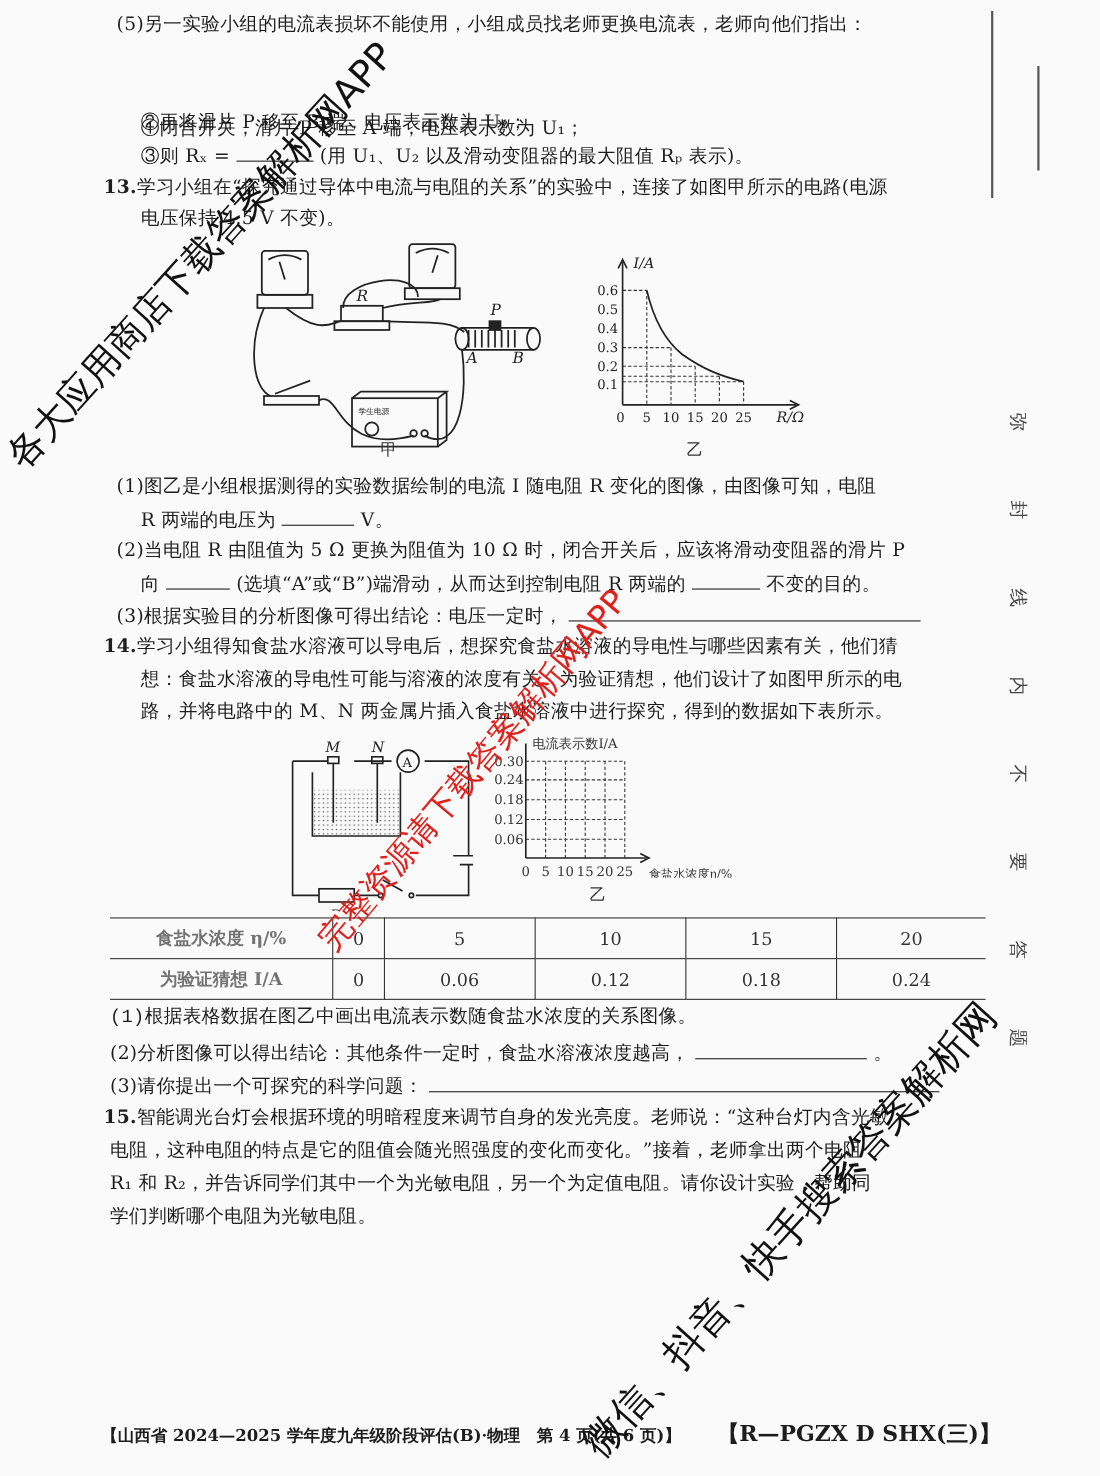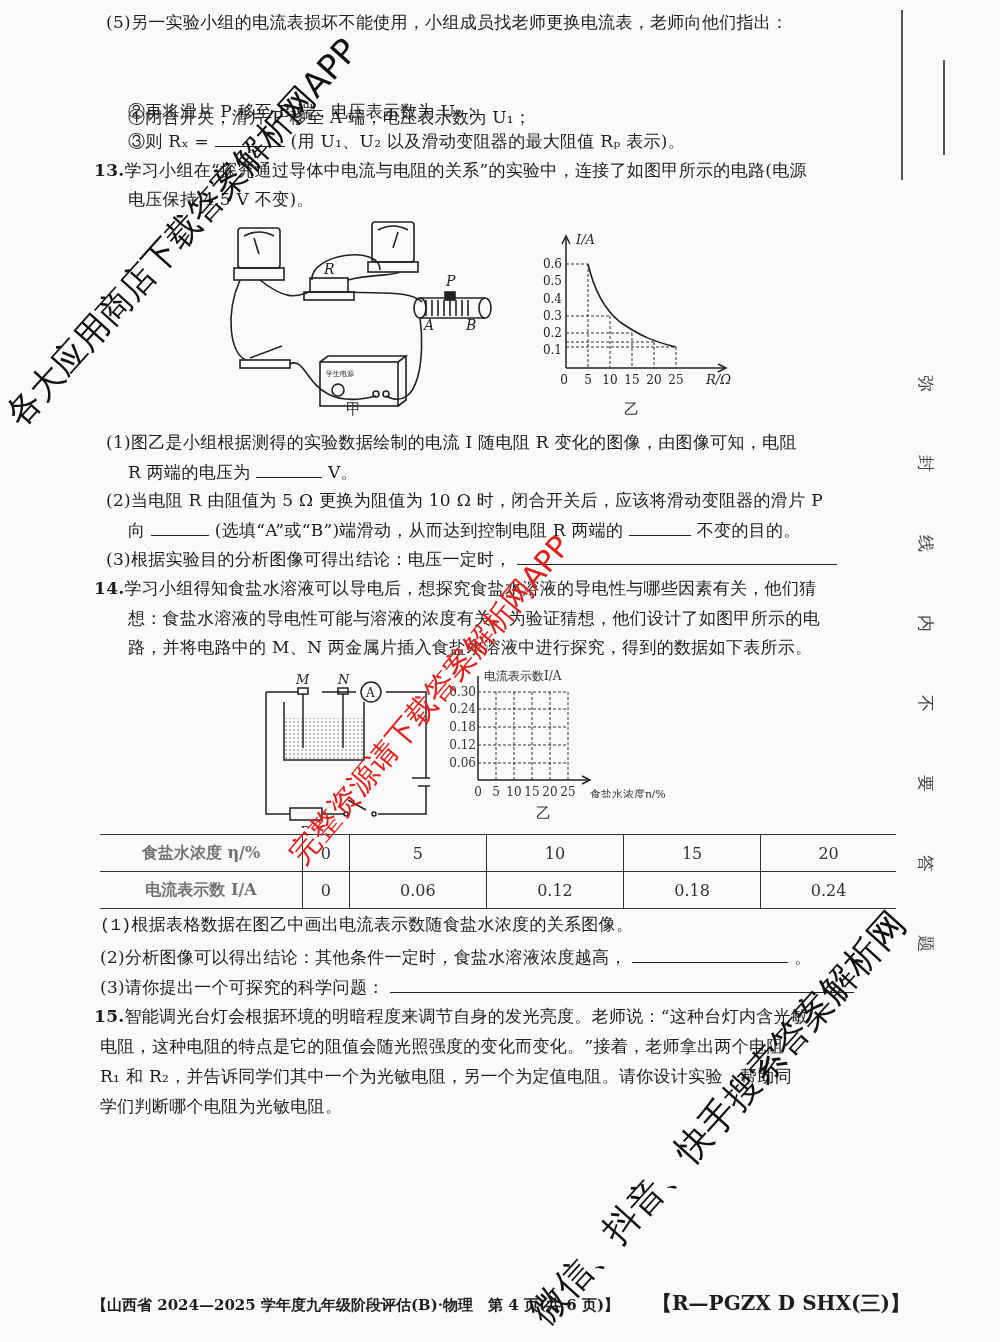--- a/index.html
+++ b/index.html
@@ -234,21 +234,21 @@
     <tbody>
         <tr>
       <td class="hdr">食盐水浓度 η/%</td>
       <td>0</td>
       <td>5</td>
       <td>10</td>
       <td>15</td>
       <td>20</td>
     </tr>
     <tr>
-      <td class="hdr">电流表示数 I/A</td>
+      <td class="hdr">为验证猜想 I/A</td>
       <td>0</td>
       <td>0.06</td>
       <td>0.12</td>
       <td>0.18</td>
       <td>0.24</td>
     </tr>
   </tbody>
     </table>
 
   <div class="line" style="left:100px;top:914px;font-family:Liberation Mono, monospace;">(1)根据表格数据在图乙中画出电流表示数随食盐水浓度的关系图像。</div>

